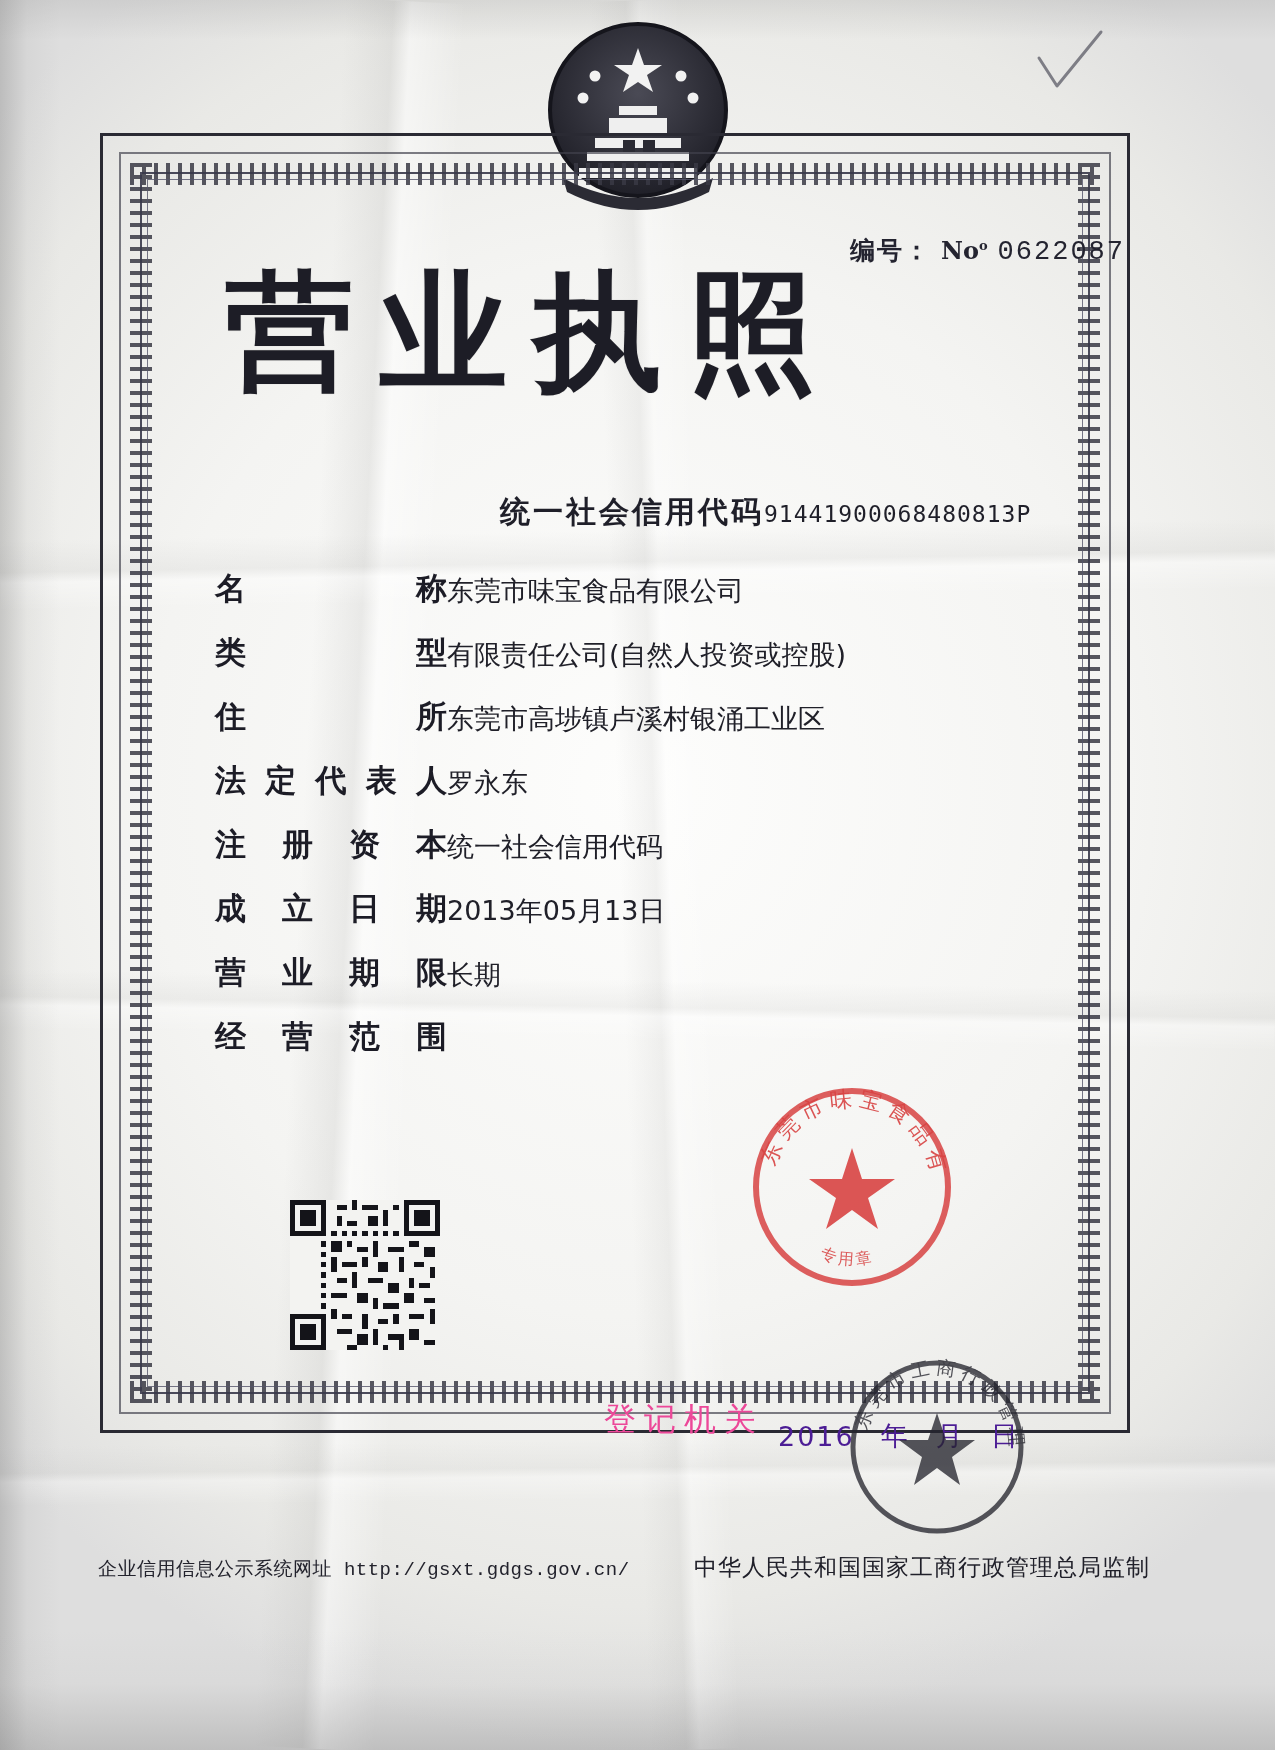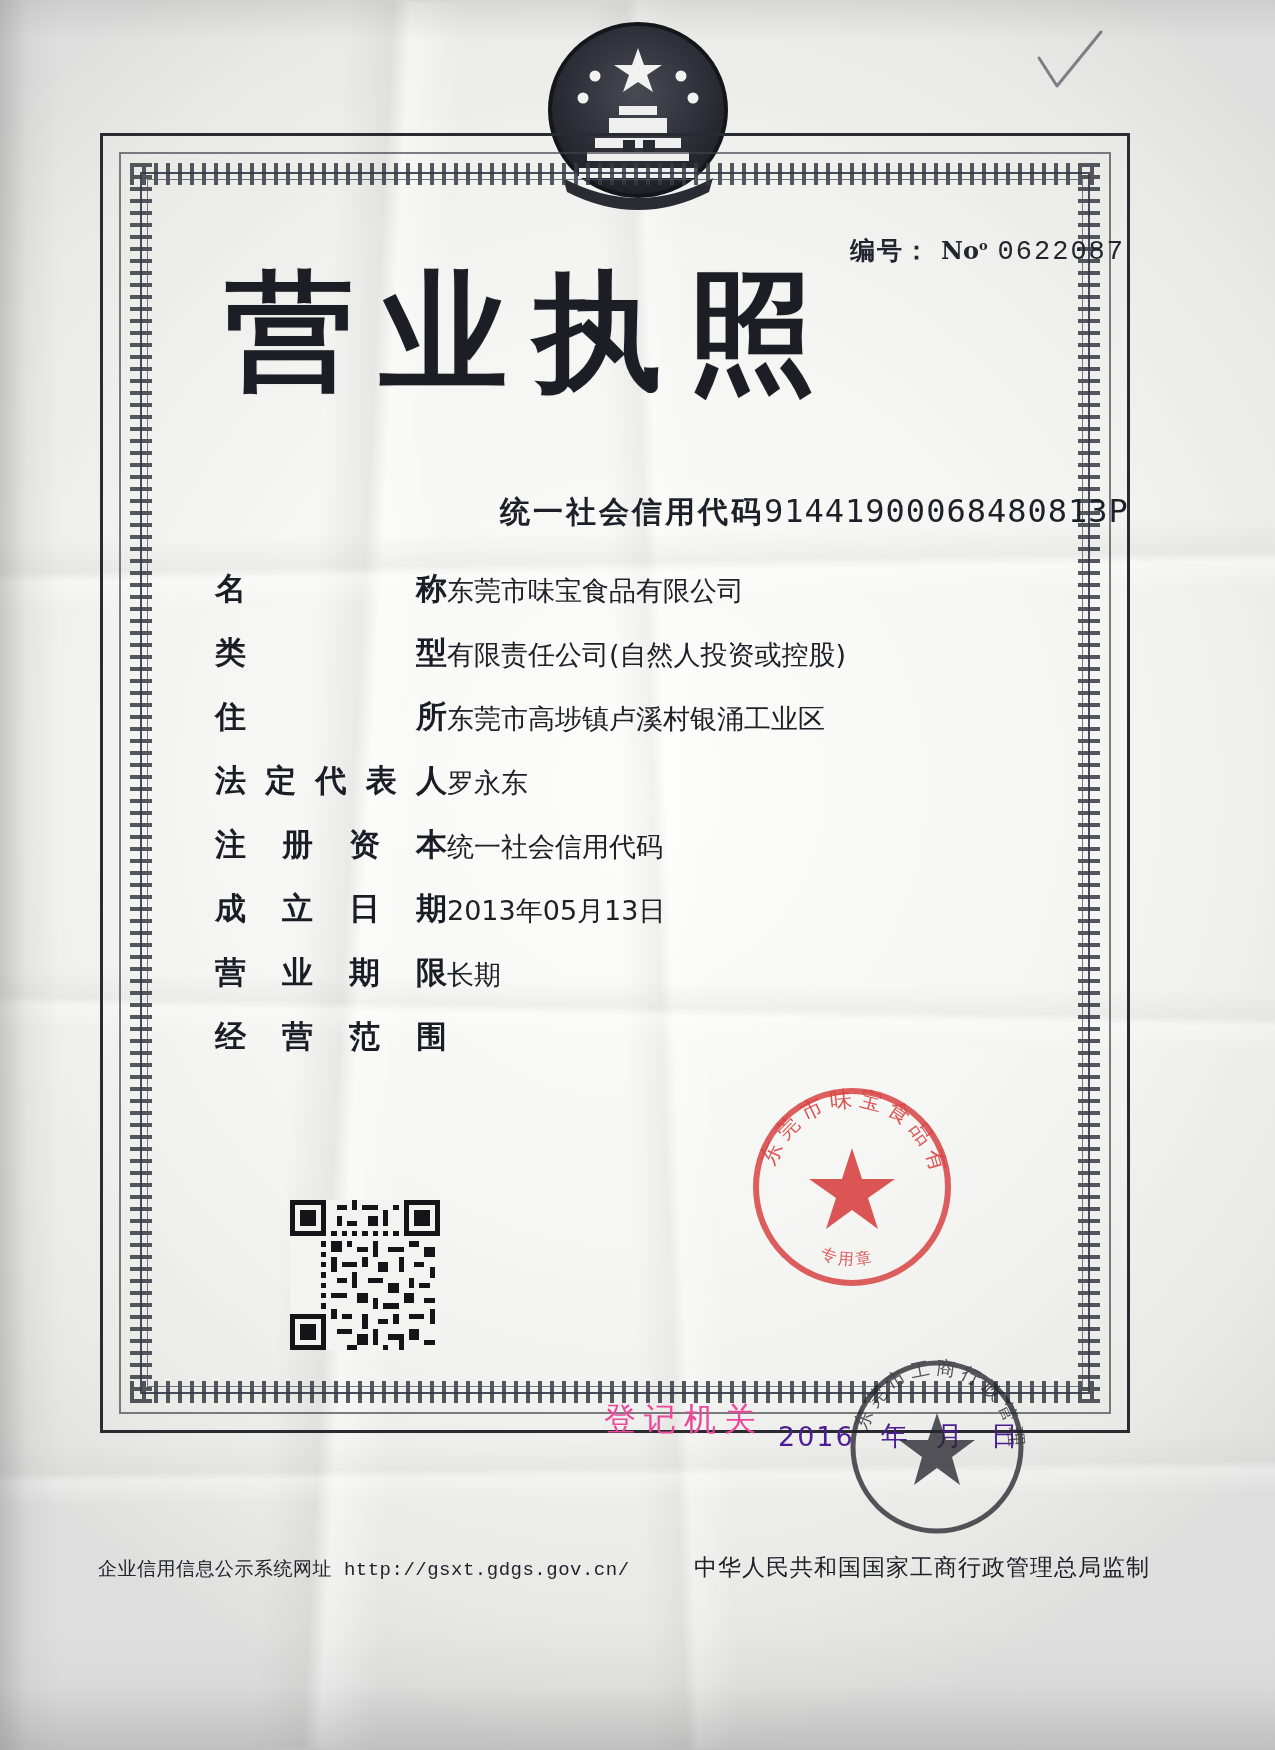--- a/index.html
+++ b/index.html
@@ -182,21 +182,21 @@
     align-items: baseline;
     color: #1f1f29;
   }
   .credit-row .ck {
     font-size: 30px;
     font-weight: 700;
     letter-spacing: 3px;
   }
   .credit-row .cv {
     font-family: "DejaVu Sans Mono", "Liberation Mono", monospace;
-    font-size: 32px;
+    font-size: 23px;
     letter-spacing: 1px;
     text-align: center;
   }
 
   
   .fields {
     position: absolute;
     left: 215px;
     top: 570px;
     width: 830px;

